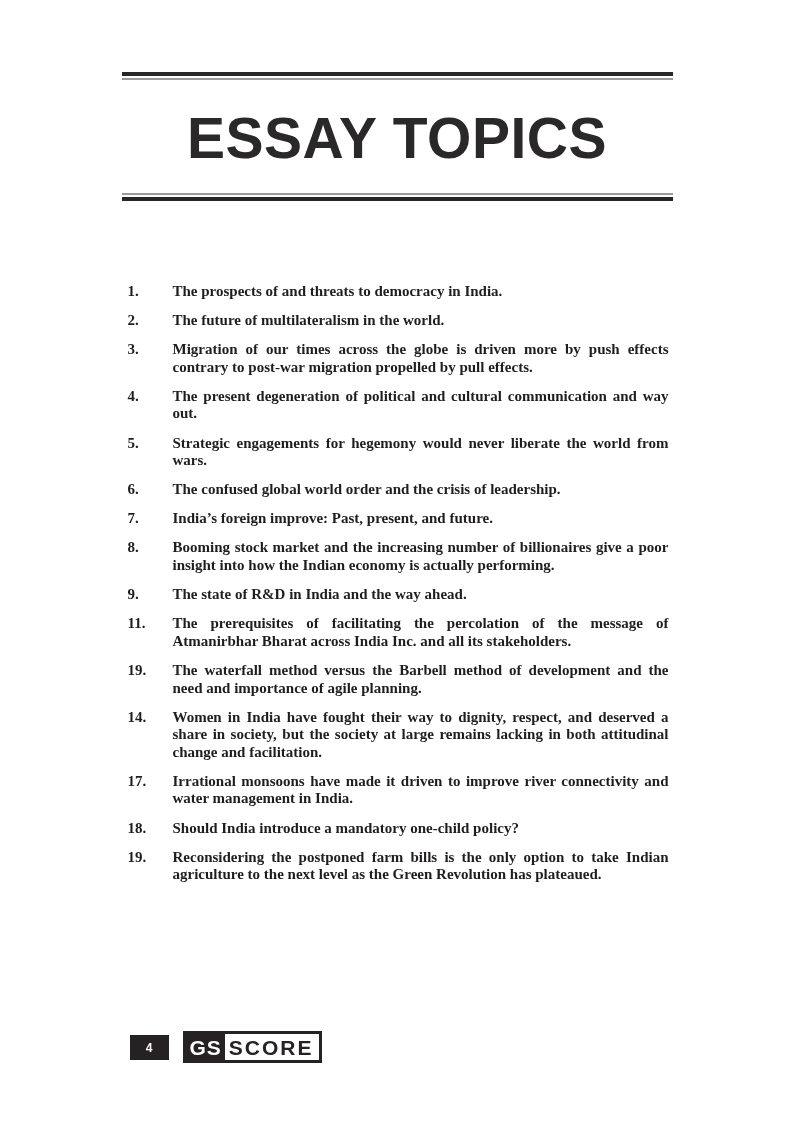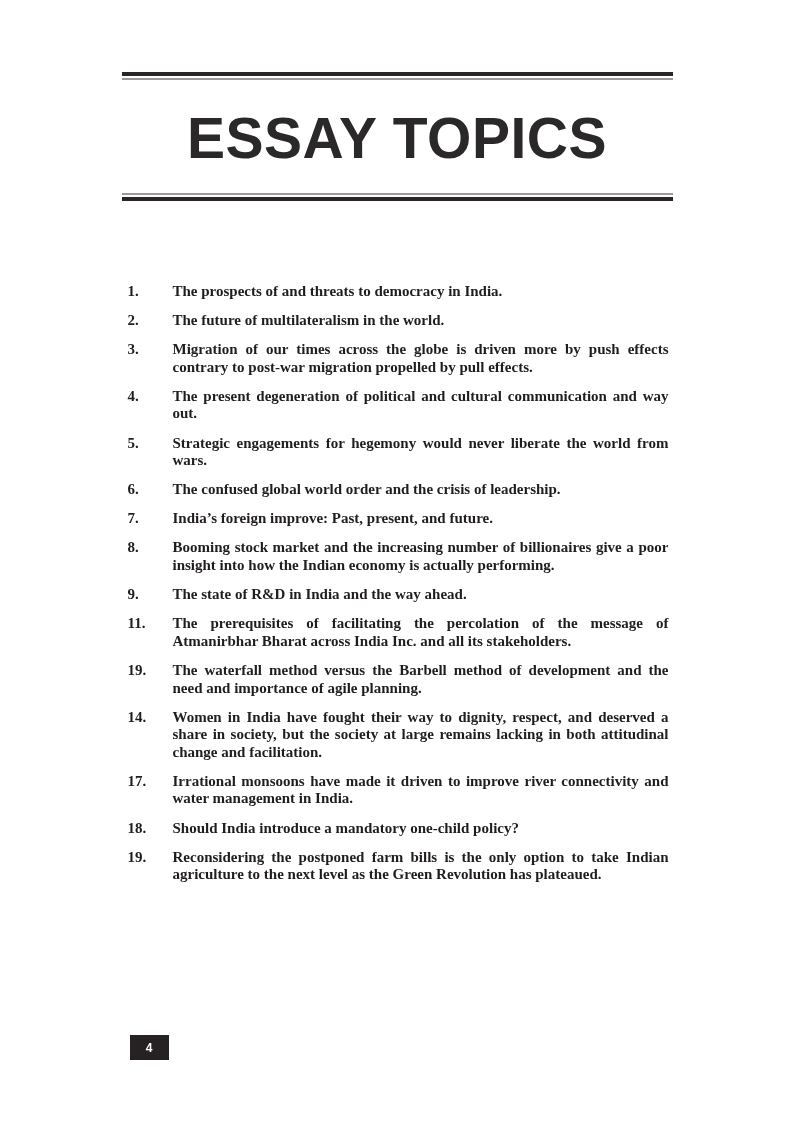--- a/index.html
+++ b/index.html
@@ -192,14 +192,18 @@
         <span class="txt">Should India introduce a mandatory one-child policy?</span>
       </li>
       <li class="topic">
         <span class="num">19.</span>
         <span class="txt">Reconsidering the postponed farm bills is the only option to take Indian agriculture to the next level as the Green Revolution has plateaued.</span>
       </li>
     </ol>
 
   <div class="page-badge">4</div>
 
+  <div class="logo">
+    <span class="logo-gs">GS</span>
+    <span class="logo-score">SCORE</span>
+  </div>
 
 </div>
 
 </body></html>

